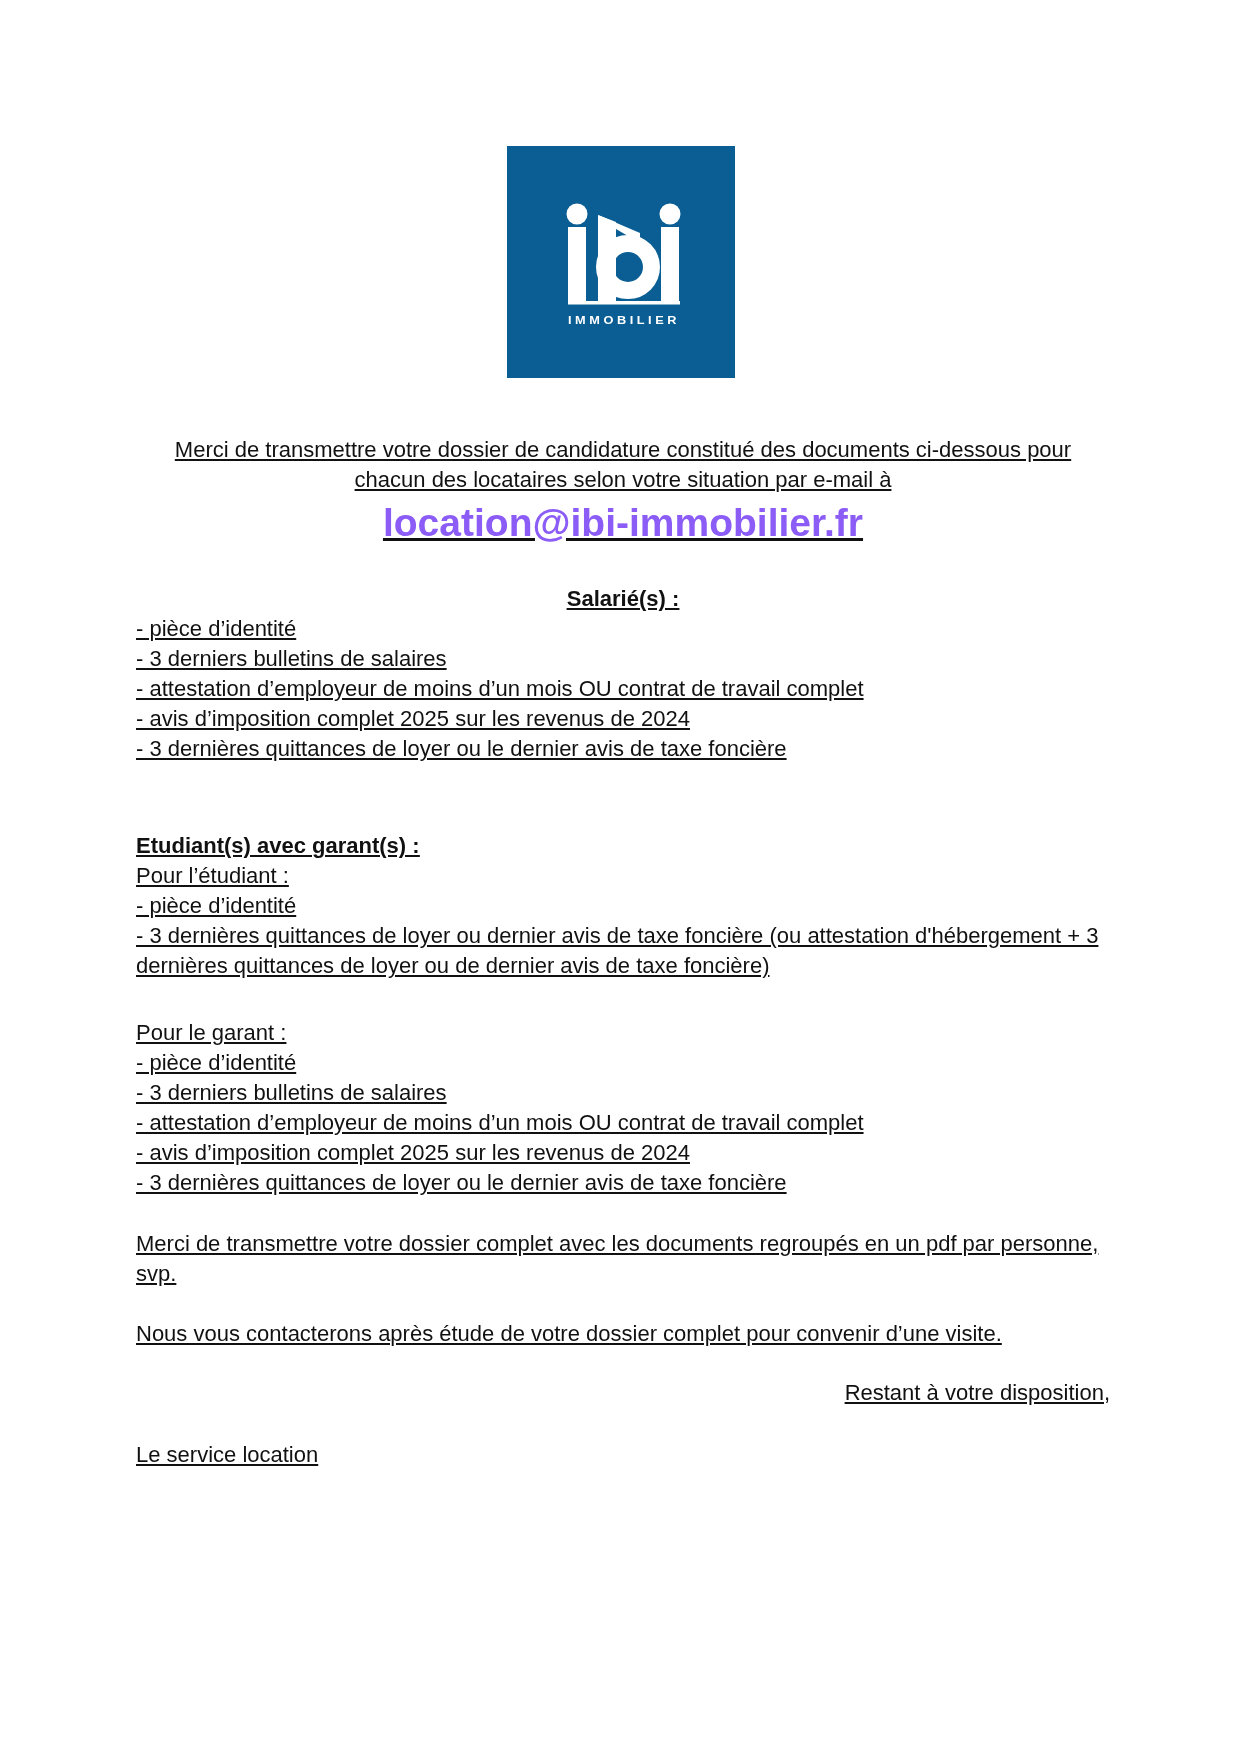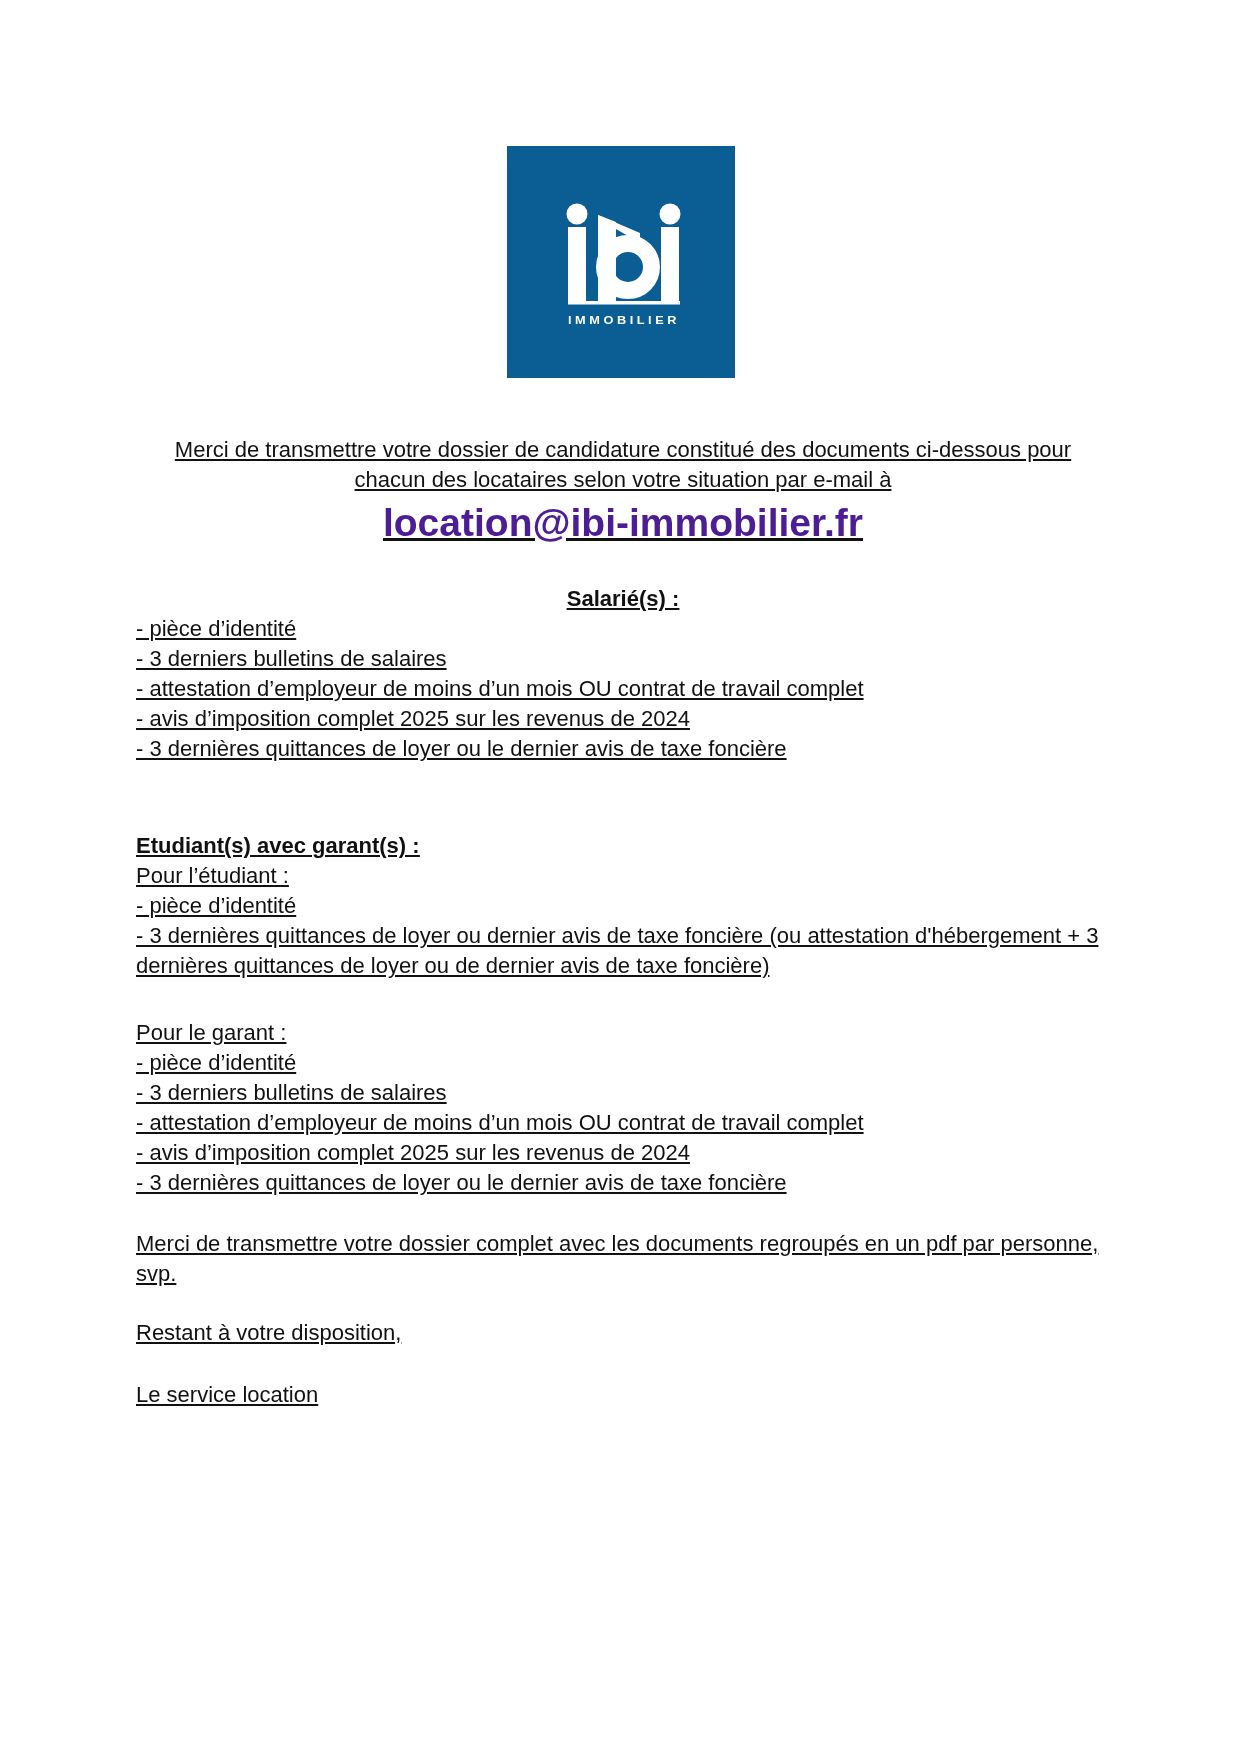--- a/index.html
+++ b/index.html
@@ -36,21 +36,21 @@
     text-decoration: underline;
     font-size: 22px;
     line-height: 30px;
   }
   .sec-heading.salaries { margin-top: 39px; text-align: center; }
   .sec-heading.etudiants { margin-top: 67px; }
   .line { font-size: 22px; line-height: 30px; }
   .garant-label { margin-top: 37px; }
   .closing-p1 { margin-top: 31px; }
   .closing-p2 { margin-top: 30px; }
-  .closing-p3 { margin-top: 29px; }
+  .closing-p3 { margin-top: 29px; text-align: right; }
   .closing-p4 { margin-top: 31px; }
   .closing-p5 { margin-top: 32px; }
 </style>
 </head>
 <body>
 
 <div class="page">
 
   <div class="logo-row">
     <svg class="logo-svg" width="228" height="232" viewBox="0 0 228 232" xmlns="http://www.w3.org/2000/svg">
@@ -75,21 +75,21 @@
   </div>
 
   <div class="content">
 
     <div class="intro">
       <div>Merci de transmettre votre dossier de candidature constitué des documents ci-dessous pour</div>
       <div>chacun des locataires selon votre situation par e-mail à</div>
     </div>
 
     <div class="email-line">
-      <a id="email-link" href="#" style="color: #4c1d95;">location@ibi-immobilier.fr</a>
+      <a id="email-link" href="#" style="color: #8b5cf6;">location@ibi-immobilier.fr</a>
     </div>
 
     <div class="sec-heading salaries">Salarié(s) :</div>
     <div class="line">- pièce d’identité</div>
     <div class="line">- 3 derniers bulletins de salaires</div>
     <div class="line">- attestation d’employeur de moins d’un mois OU contrat de travail complet</div>
     <div class="line">- avis d’imposition complet 2025 sur les revenus de 2024</div>
     <div class="line">- 3 dernières quittances de loyer ou le dernier avis de taxe foncière</div>
 
     <div class="sec-heading etudiants">Etudiant(s) avec garant(s) :</div>
@@ -98,17 +98,18 @@
     <div class="line">- 3 dernières quittances de loyer ou dernier avis de taxe foncière (ou attestation d'hébergement + 3 dernières quittances de loyer ou de dernier avis de taxe foncière)</div>
 
     <div class="line garant-label">Pour le garant :</div>
     <div class="line">- pièce d’identité</div>
     <div class="line">- 3 derniers bulletins de salaires</div>
     <div class="line">- attestation d’employeur de moins d’un mois OU contrat de travail complet</div>
     <div class="line">- avis d’imposition complet 2025 sur les revenus de 2024</div>
     <div class="line">- 3 dernières quittances de loyer ou le dernier avis de taxe foncière</div>
 
     <div class="line closing-p1">Merci de transmettre votre dossier complet avec les documents regroupés en un pdf par personne, svp.</div>
+    <div class="line closing-p2">Nous vous contacterons après étude de votre dossier complet pour convenir d’une visite.</div>
     <div class="line closing-p3">Restant à votre disposition,</div>
     <div class="line closing-p5">Le service location</div>
 
   </div>
 </div>
 
 </body></html>

